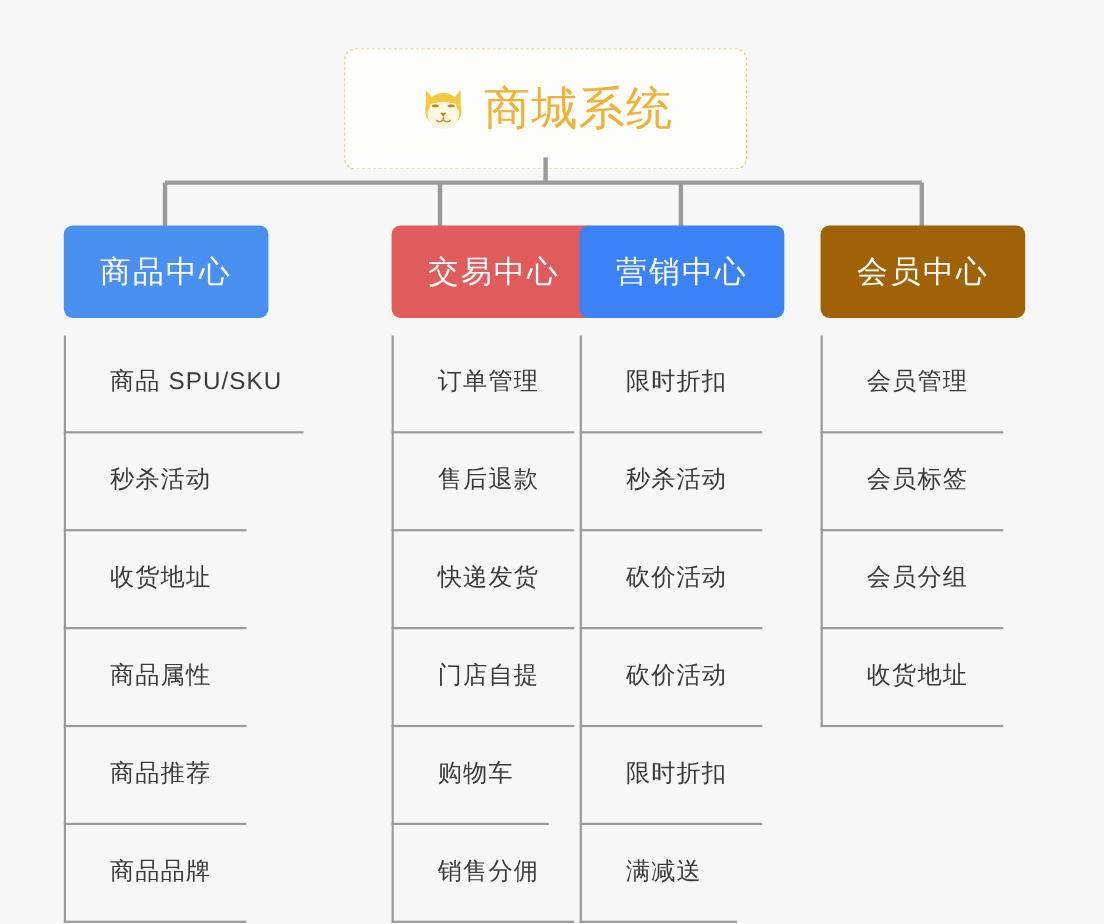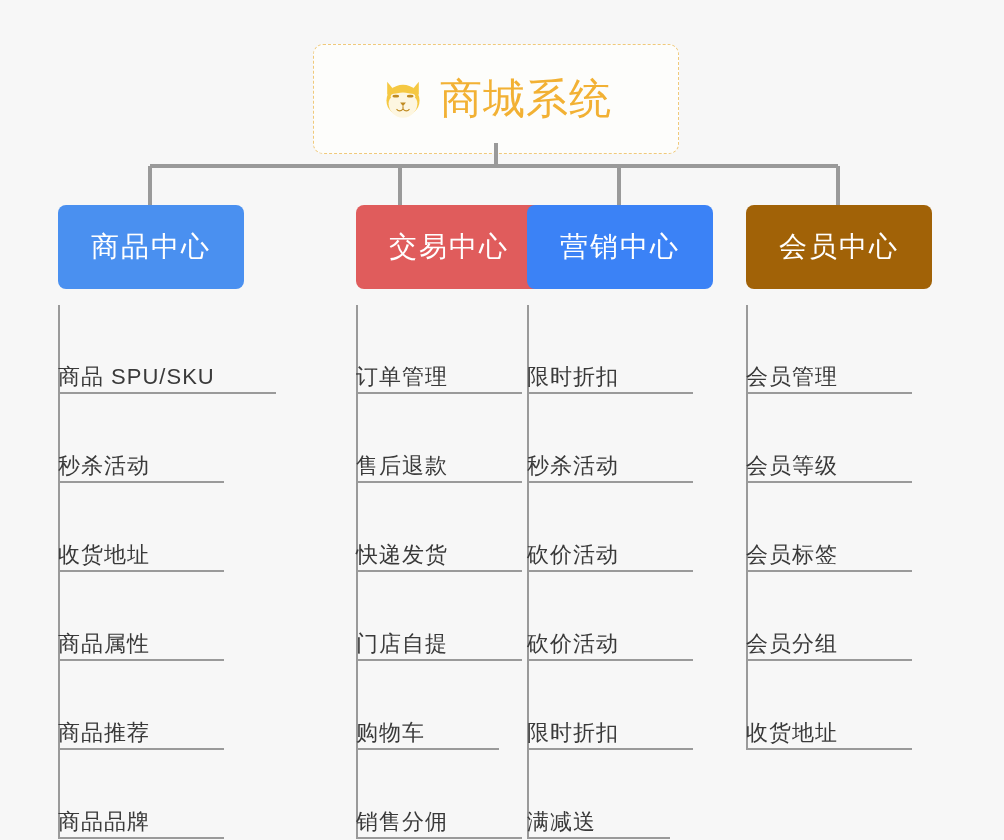--- a/index.html
+++ b/index.html
@@ -89,21 +89,22 @@
     top: 0;
     bottom: 0;
     width: 2px;
     background: #9a9a9a;
   }
   .leaf {
     position: relative;
     height: 89px;
     box-sizing: border-box;
     display: flex;
-    align-items: flex-end;
+    align-items: center;
+    padding-left: 42px;
     padding-bottom: 5px;
   }
   .leaf-label {
     font-size: 22px;
     color: #3a3a3a;
     white-space: nowrap;
     letter-spacing: 1px;
     line-height: 1.1;
   }
   .leaf-rule {
@@ -252,24 +253,20 @@
     <div class="cat-box" style="background:#a16207;">
       <span>会员中心</span>
     </div>
     <div class="leaves">
       <div class="spine"></div>
       <div class="leaf">
         <span class="leaf-label">会员管理</span>
         <span class="leaf-rule" style="width:166px;"></span>
       </div>
       <div class="leaf">
-        <span class="leaf-label">会员等级</span>
-        <span class="leaf-rule" style="width:166px;"></span>
-      </div>
-      <div class="leaf">
         <span class="leaf-label">会员标签</span>
         <span class="leaf-rule" style="width:166px;"></span>
       </div>
       <div class="leaf">
         <span class="leaf-label">会员分组</span>
         <span class="leaf-rule" style="width:166px;"></span>
       </div>
       <div class="leaf">
         <span class="leaf-label">收货地址</span>
         <span class="leaf-rule" style="width:166px;"></span>

